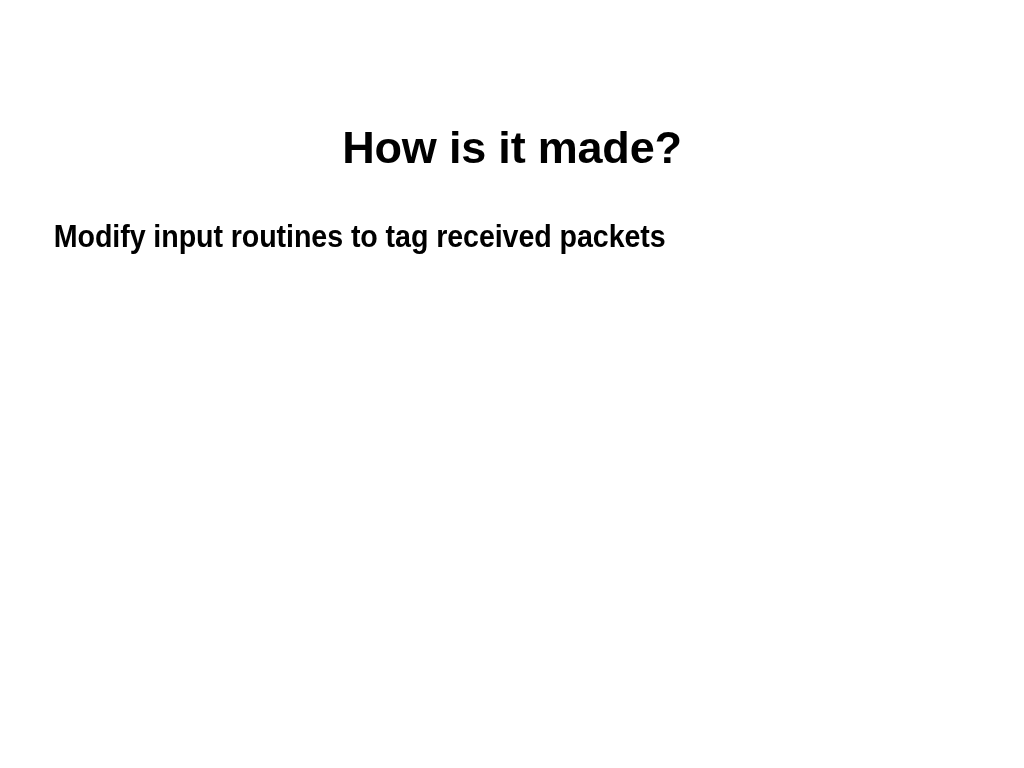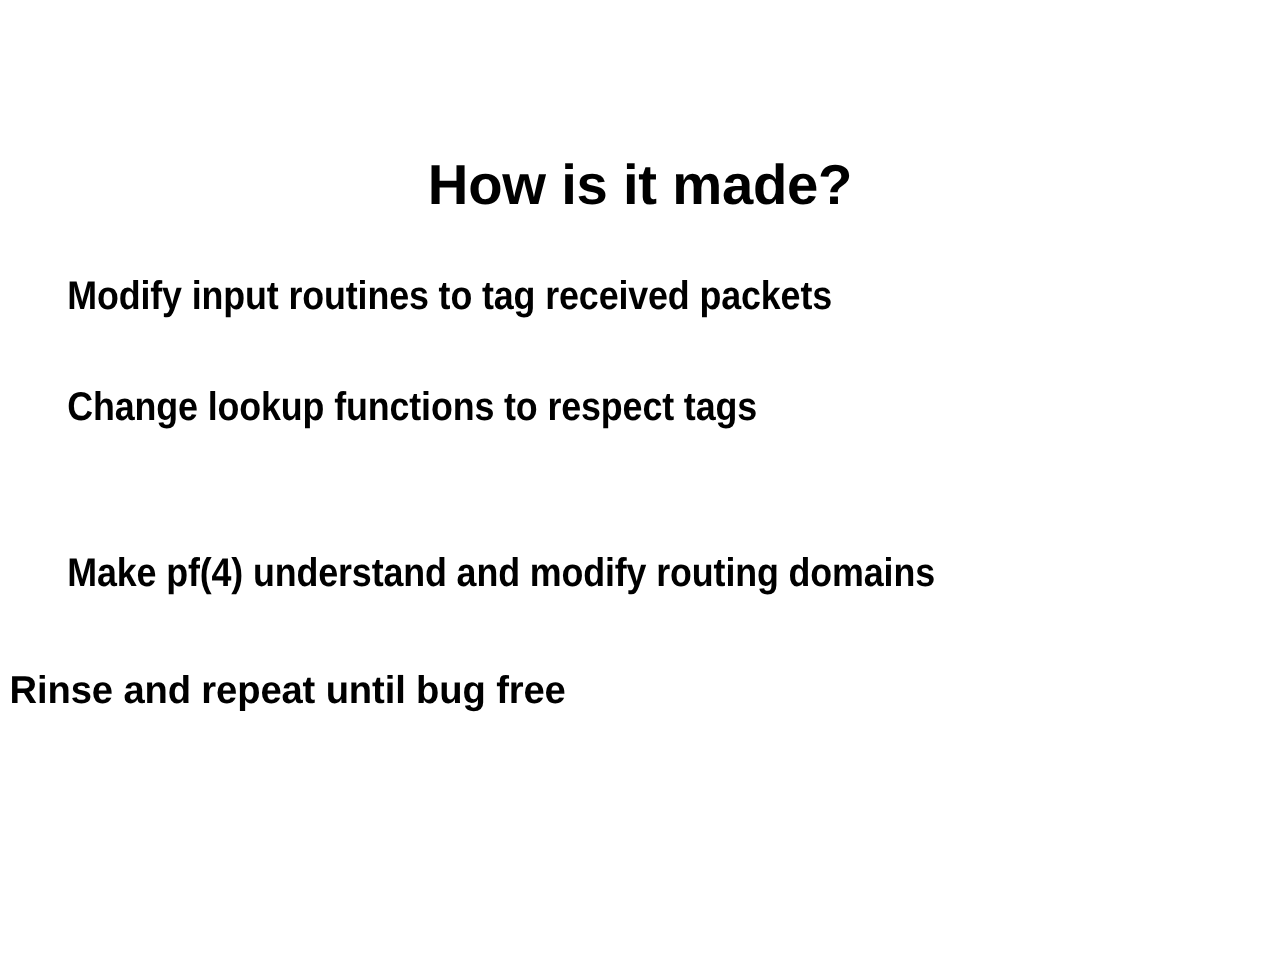--- a/index.html
+++ b/index.html
@@ -88,34 +88,25 @@
   <h1 class="slide-title">How is it made?</h1>
 
   <div class="body-area">
 
     <div class="body-block">
       <div class="body-line">Modify input routines to tag received packets</div>
     </div>
 
     <div class="gap-1"></div>
 
-    <div class="body-block">
-      <div class="body-line">Change lookup functions to respect tags</div>
-    </div>
 
     <div class="gap-2"></div>
 
 
     <div class="gap-3"></div>
 
-    <div class="body-block">
-      <div class="body-line">Make pf(4) understand and modify routing domains</div>
-    </div>
 
     <div class="gap-4"></div>
 
-    <div class="body-block">
-      <div class="body-line wide">Rinse and repeat until bug free</div>
-    </div>
 
   </div>
 
 </div>
 
 </body></html>

